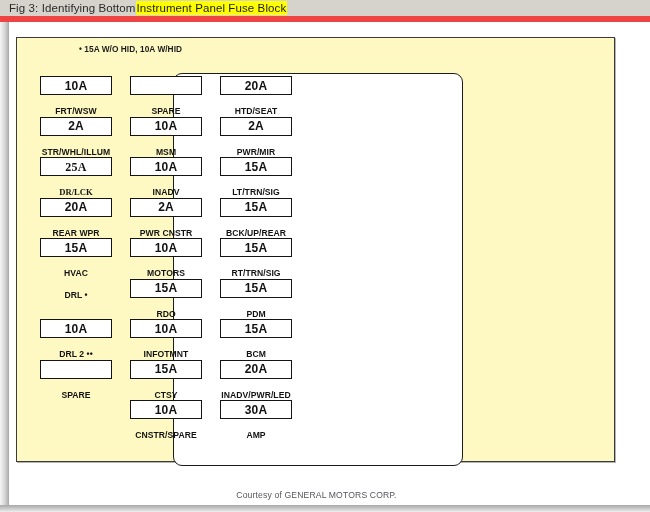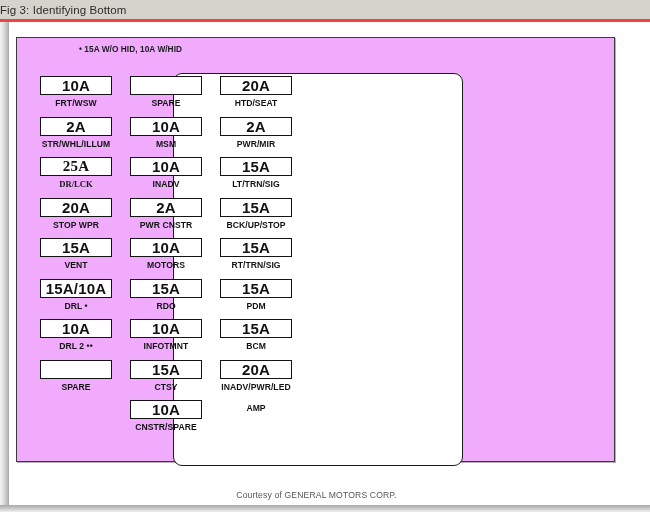--- a/index.html
+++ b/index.html
@@ -16,24 +16,25 @@
   }
 
   
   #titlebar {
     position: absolute;
     left: 0;
     top: 0;
     width: 650px;
     height: 22px;
     background: #d6d3cc;
-    border-bottom: 3px solid #ef4444;
+    border-bottom: 6px solid #ef4444;
     box-sizing: border-box;
     display: flex;
     align-items: center;
+    padding-left: 9px;
     white-space: nowrap;
   }
   #titlebar .tx {
     font-size: 11.5px;
     color: #2b2b2b;
     letter-spacing: .1px;
   }
   #titlebar .hl {
     font-size: 11.5px;
     color: #1a1a1a;
@@ -72,21 +73,21 @@
 
   
   #doc-frame {
     position: absolute;
     left: 7px;
     top: 15px;
     width: 599px;
     height: 425px;
     border: 1px solid #3a3a3a;
     box-shadow: 1px 1px 0 #b4b4b4;
-    background: #f0abfc;
+    background: #fef9c3;
     box-sizing: border-box;
   }
 
   
   #fuse-panel {
     position: absolute;
     left: 156px;
     top: 35px;
     width: 290px;
     height: 393px;
@@ -129,32 +130,32 @@
     height: 19px;
     margin: 0 auto;
     border: 1.5px solid #141414;
     box-sizing: border-box;
     background: #ffffff;
     display: flex;
     align-items: center;
     justify-content: center;
   }
   .fuse-amp {
-    font-size: 15px;
+    font-size: 12px;
     font-weight: bold;
     color: #111111;
     letter-spacing: .2px;
     line-height: 1;
   }
   .fuse-label {
     text-align: center;
     font-size: 8.6px;
     font-weight: bold;
     color: #121212;
-    margin-top: 3px;
+    margin-top: 11px;
     line-height: 10px;
     white-space: nowrap;
     letter-spacing: .05px;
   }
 
   
   #courtesy {
     position: absolute;
     left: 0;
     top: 452px;
@@ -163,20 +164,21 @@
     font-size: 8.6px;
     color: #55555c;
     letter-spacing: .15px;
   }
 </style>
 </head>
 <body>
 
 <div id="titlebar">
   <span class="tx">Fig 3: Identifying Bottom </span>
+    <span class="hl">Instrument Panel Fuse Block</span>
 </div>
 
 <div id="left-strip"></div>
 <div id="bottom-strip"></div>
 
 <div id="canvas">
 
   <div id="doc-frame">
 
     <div id="fuse-panel"></div>
@@ -202,32 +204,29 @@
           <div class="fuse-cell" style="top: 119px; font-family: Liberation Serif, serif;">
             <div class="fuse-box">
               <span class="fuse-amp">25A</span>
             </div>
             <div class="fuse-label">DR/LCK</div>
           </div>
           <div class="fuse-cell" style="top: 159.5px;">
             <div class="fuse-box">
               <span class="fuse-amp">20A</span>
             </div>
-            <div class="fuse-label">STOP WPR</div>
+            <div class="fuse-label">REAR WPR</div>
           </div>
           <div class="fuse-cell" style="top: 200px;">
             <div class="fuse-box">
               <span class="fuse-amp">15A</span>
             </div>
-            <div class="fuse-label">VENT</div>
+            <div class="fuse-label">HVAC</div>
           </div>
           <div class="fuse-cell" style="top: 240.5px;">
-            <div class="fuse-box">
-              <span class="fuse-amp">15A/10A</span>
-            </div>
             <div class="fuse-label">DRL •</div>
           </div>
           <div class="fuse-cell" style="top: 281px;">
             <div class="fuse-box">
               <span class="fuse-amp">10A</span>
             </div>
             <div class="fuse-label">DRL 2 ••</div>
           </div>
           <div class="fuse-cell" style="top: 321.5px;">
             <div class="fuse-box">
@@ -308,21 +307,21 @@
           <div class="fuse-cell" style="top: 119px;">
             <div class="fuse-box">
               <span class="fuse-amp">15A</span>
             </div>
             <div class="fuse-label">LT/TRN/SIG</div>
           </div>
           <div class="fuse-cell" style="top: 159.5px;">
             <div class="fuse-box">
               <span class="fuse-amp">15A</span>
             </div>
-            <div class="fuse-label">BCK/UP/STOP</div>
+            <div class="fuse-label">BCK/UP/REAR</div>
           </div>
           <div class="fuse-cell" style="top: 200px;">
             <div class="fuse-box">
               <span class="fuse-amp">15A</span>
             </div>
             <div class="fuse-label">RT/TRN/SIG</div>
           </div>
           <div class="fuse-cell" style="top: 240.5px;">
             <div class="fuse-box">
               <span class="fuse-amp">15A</span>
@@ -335,20 +334,23 @@
             </div>
             <div class="fuse-label">BCM</div>
           </div>
           <div class="fuse-cell" style="top: 321.5px;">
             <div class="fuse-box">
               <span class="fuse-amp">20A</span>
             </div>
             <div class="fuse-label">INADV/PWR/LED</div>
           </div>
           <div class="fuse-cell" style="top: 362px;">
+            <div class="fuse-box">
+              <span class="fuse-amp">30A</span>
+            </div>
             <div class="fuse-label">AMP</div>
           </div>
         </div>
       </div>
 
     <div id="courtesy">Courtesy of GENERAL MOTORS CORP.</div>
   </div>
 </div>
 
 </body></html>

